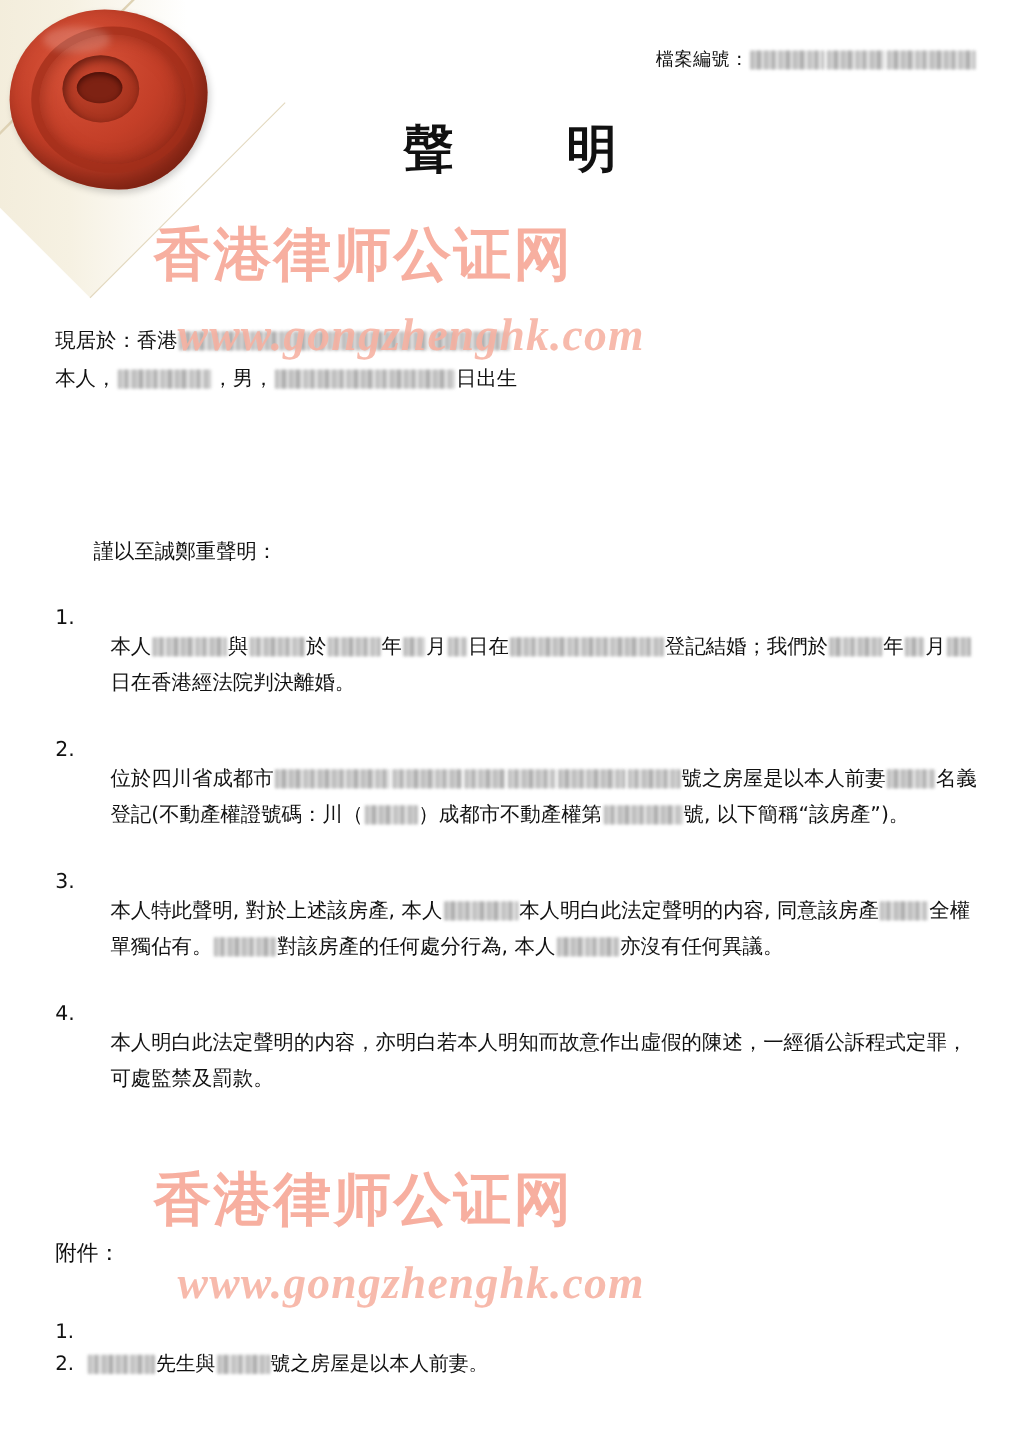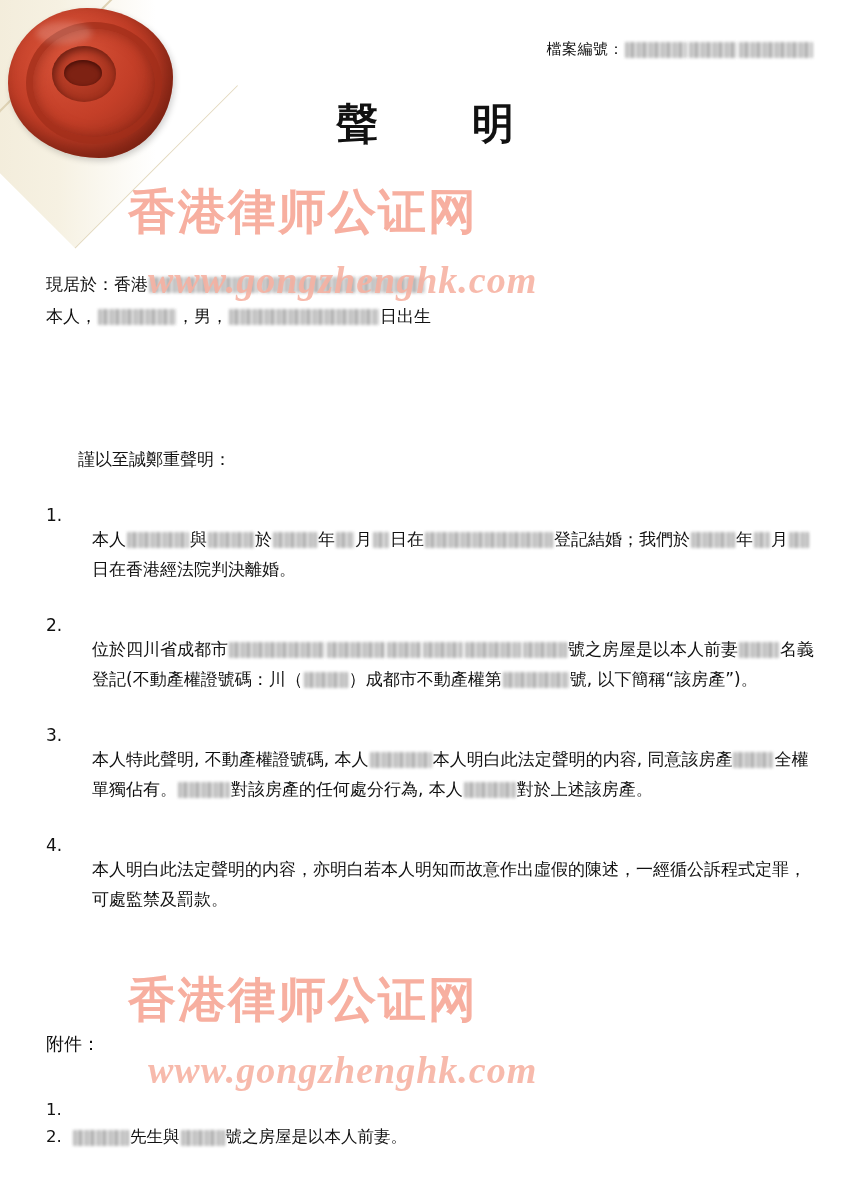--- a/index.html
+++ b/index.html
@@ -259,21 +259,21 @@
     <div class="clause">
       <div class="num">2.</div>
       <div class="body">
         <span>位於四川省成都市</span><span class="rd" style="width:96px"></span><span class="rd" style="width:58px"></span><span class="rd" style="width:34px"></span><span class="rd" style="width:40px"></span><span class="rd" style="width:56px"></span><span class="rd" style="width:44px"></span><span>號之房屋是以本人前妻</span><span class="rd" style="width:40px"></span><span>名義登記(不動產權證號碼：川（</span><span class="rd" style="width:44px"></span><span>）成都市不動產權第</span><span class="rd" style="width:66px"></span><span>號, 以下簡稱“該房產”)。</span>
       </div>
     </div>
 
     <div class="clause">
       <div class="num">3.</div>
       <div class="body">
-        <span>本人特此聲明, 不動產權證號碼, 本人</span><span class="rd" style="width:62px"></span><span>本人明白此法定聲明的内容, 同意該房產</span><span class="rd" style="width:40px"></span><span>全權單獨佔有。</span><span class="rd" style="width:52px"></span><span>對該房產的任何處分行為, 本人</span><span class="rd" style="width:52px"></span><span>對於上述該房產。</span>
+        <span>本人特此聲明, 對於上述該房產, 本人</span><span class="rd" style="width:62px"></span><span>本人明白此法定聲明的内容, 同意該房產</span><span class="rd" style="width:40px"></span><span>全權單獨佔有。</span><span class="rd" style="width:52px"></span><span>對該房產的任何處分行為, 本人</span><span class="rd" style="width:52px"></span><span>亦沒有任何異議。</span>
       </div>
     </div>
 
     <div class="clause">
       <div class="num">4.</div>
       <div class="body">本人明白此法定聲明的内容，亦明白若本人明知而故意作出虛假的陳述，一經循公訴程式定罪，可處監禁及罰款。</div>
     </div>
 
   </div>
 

